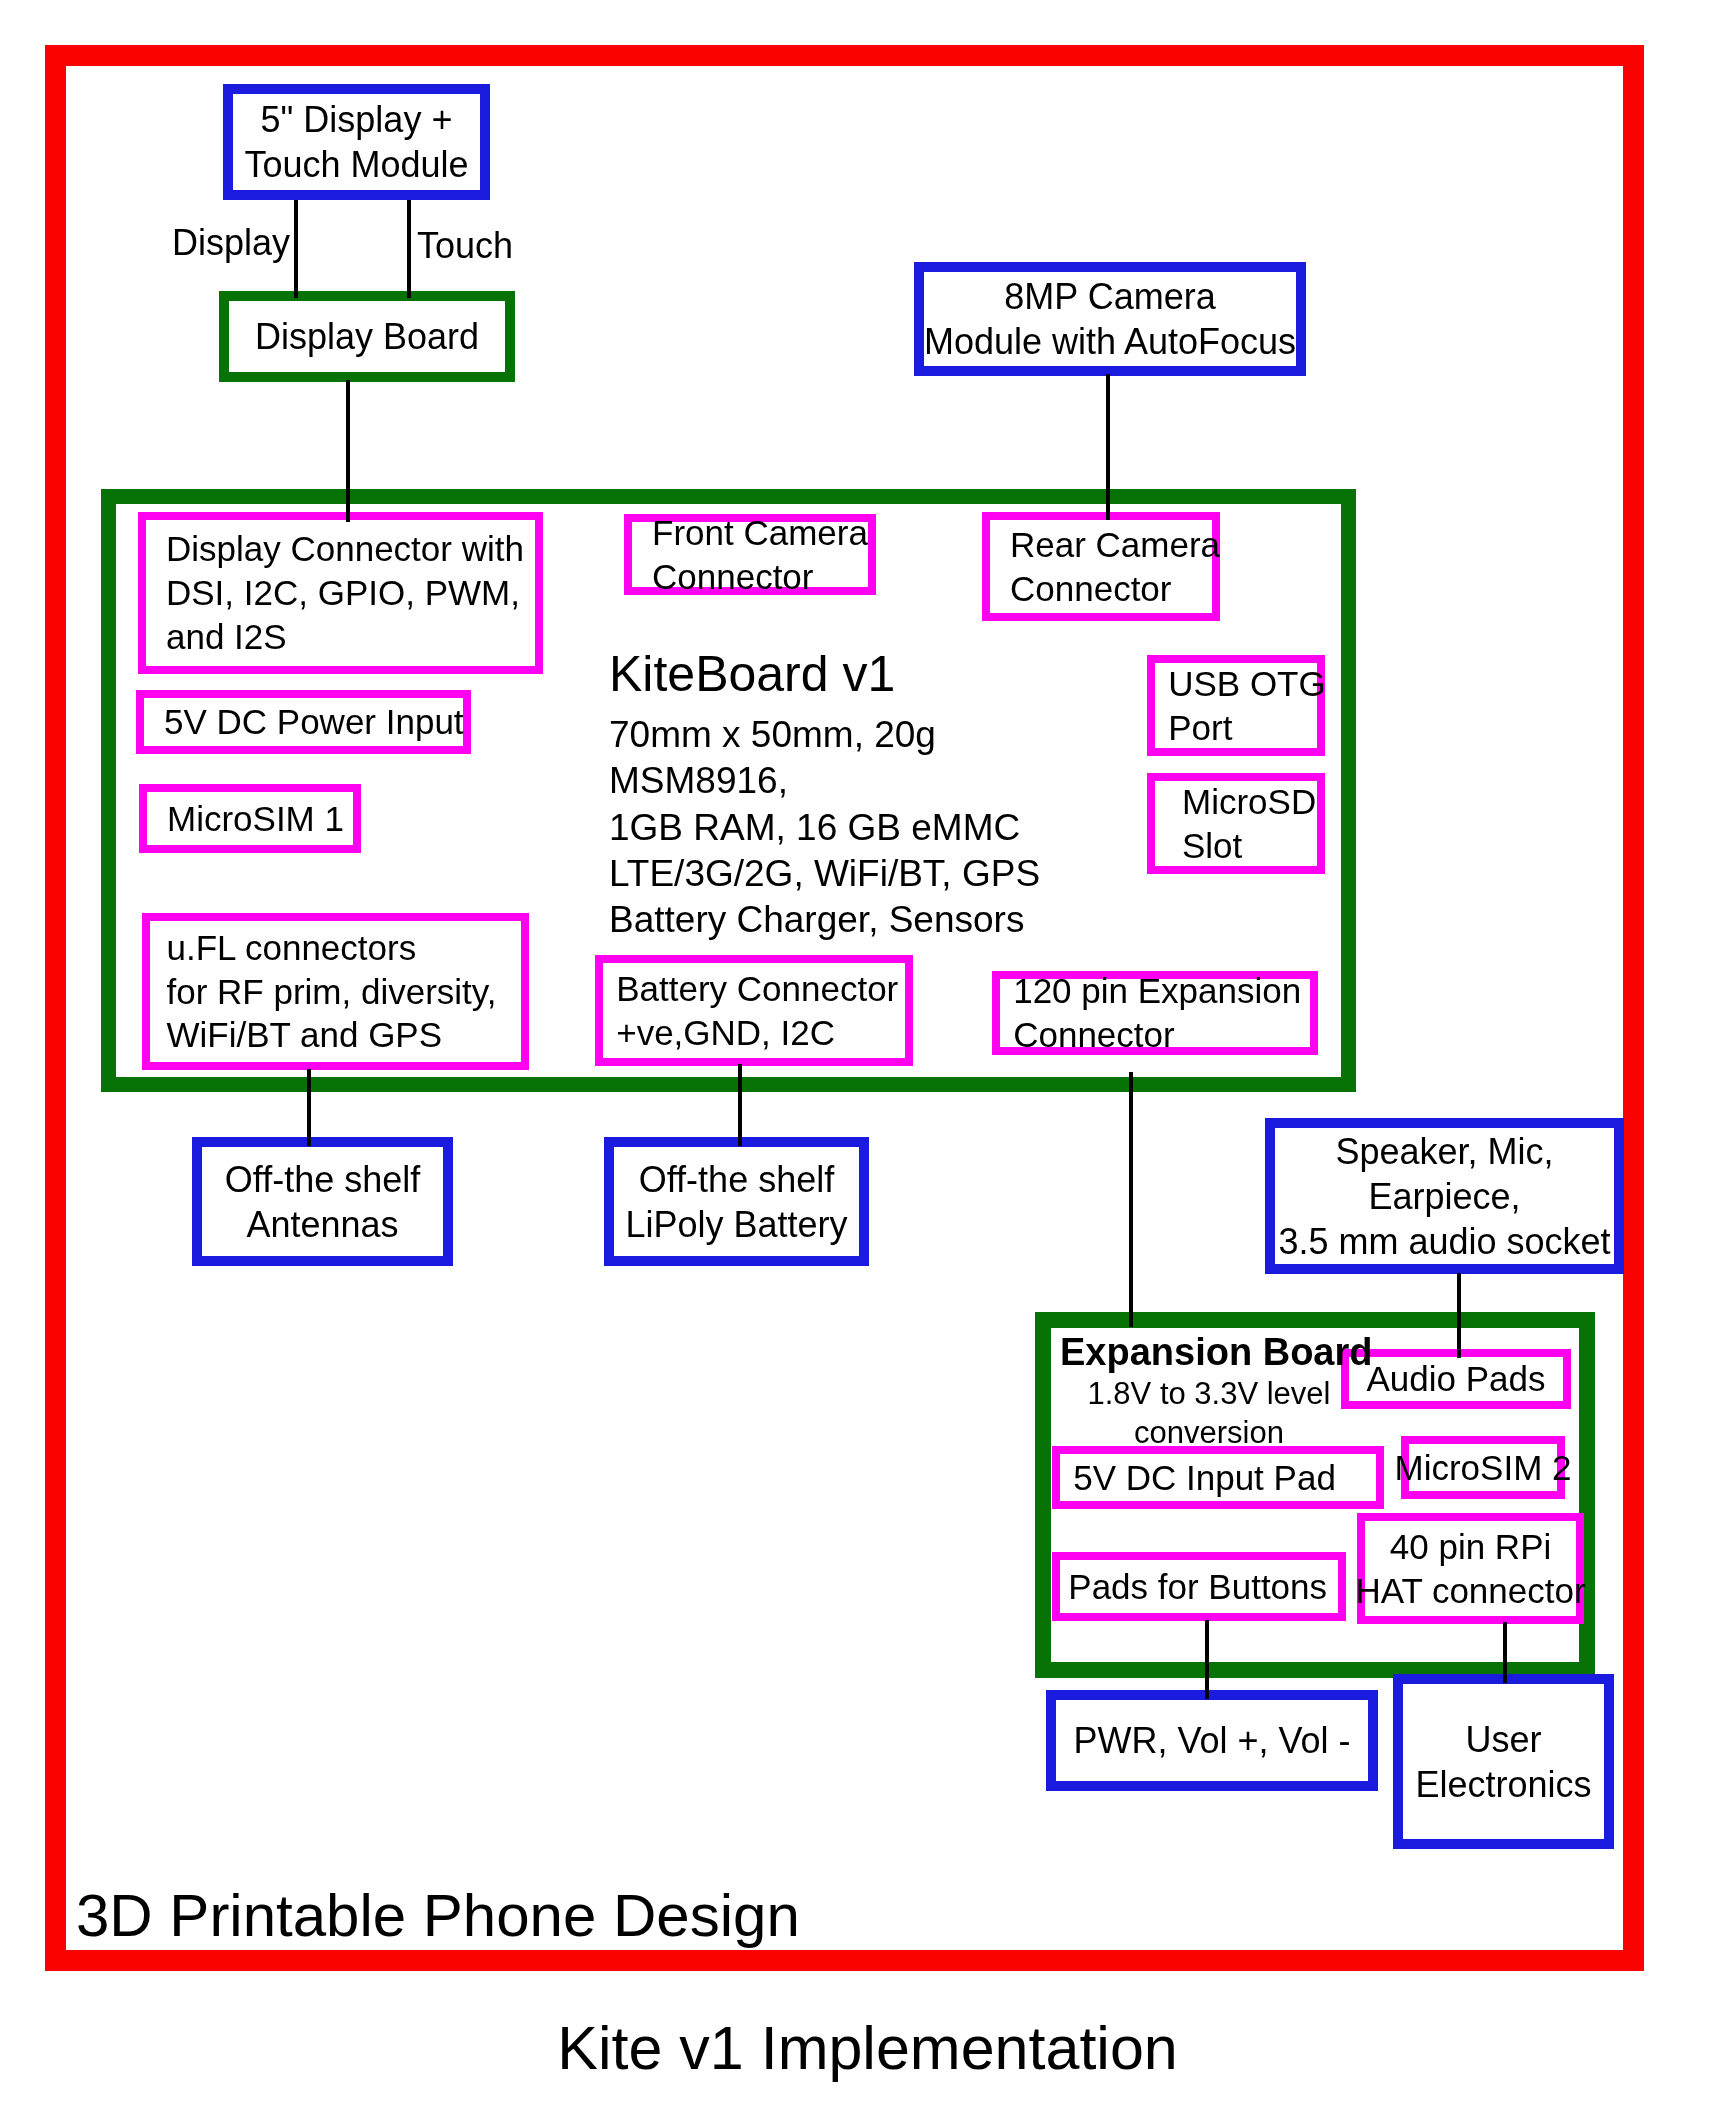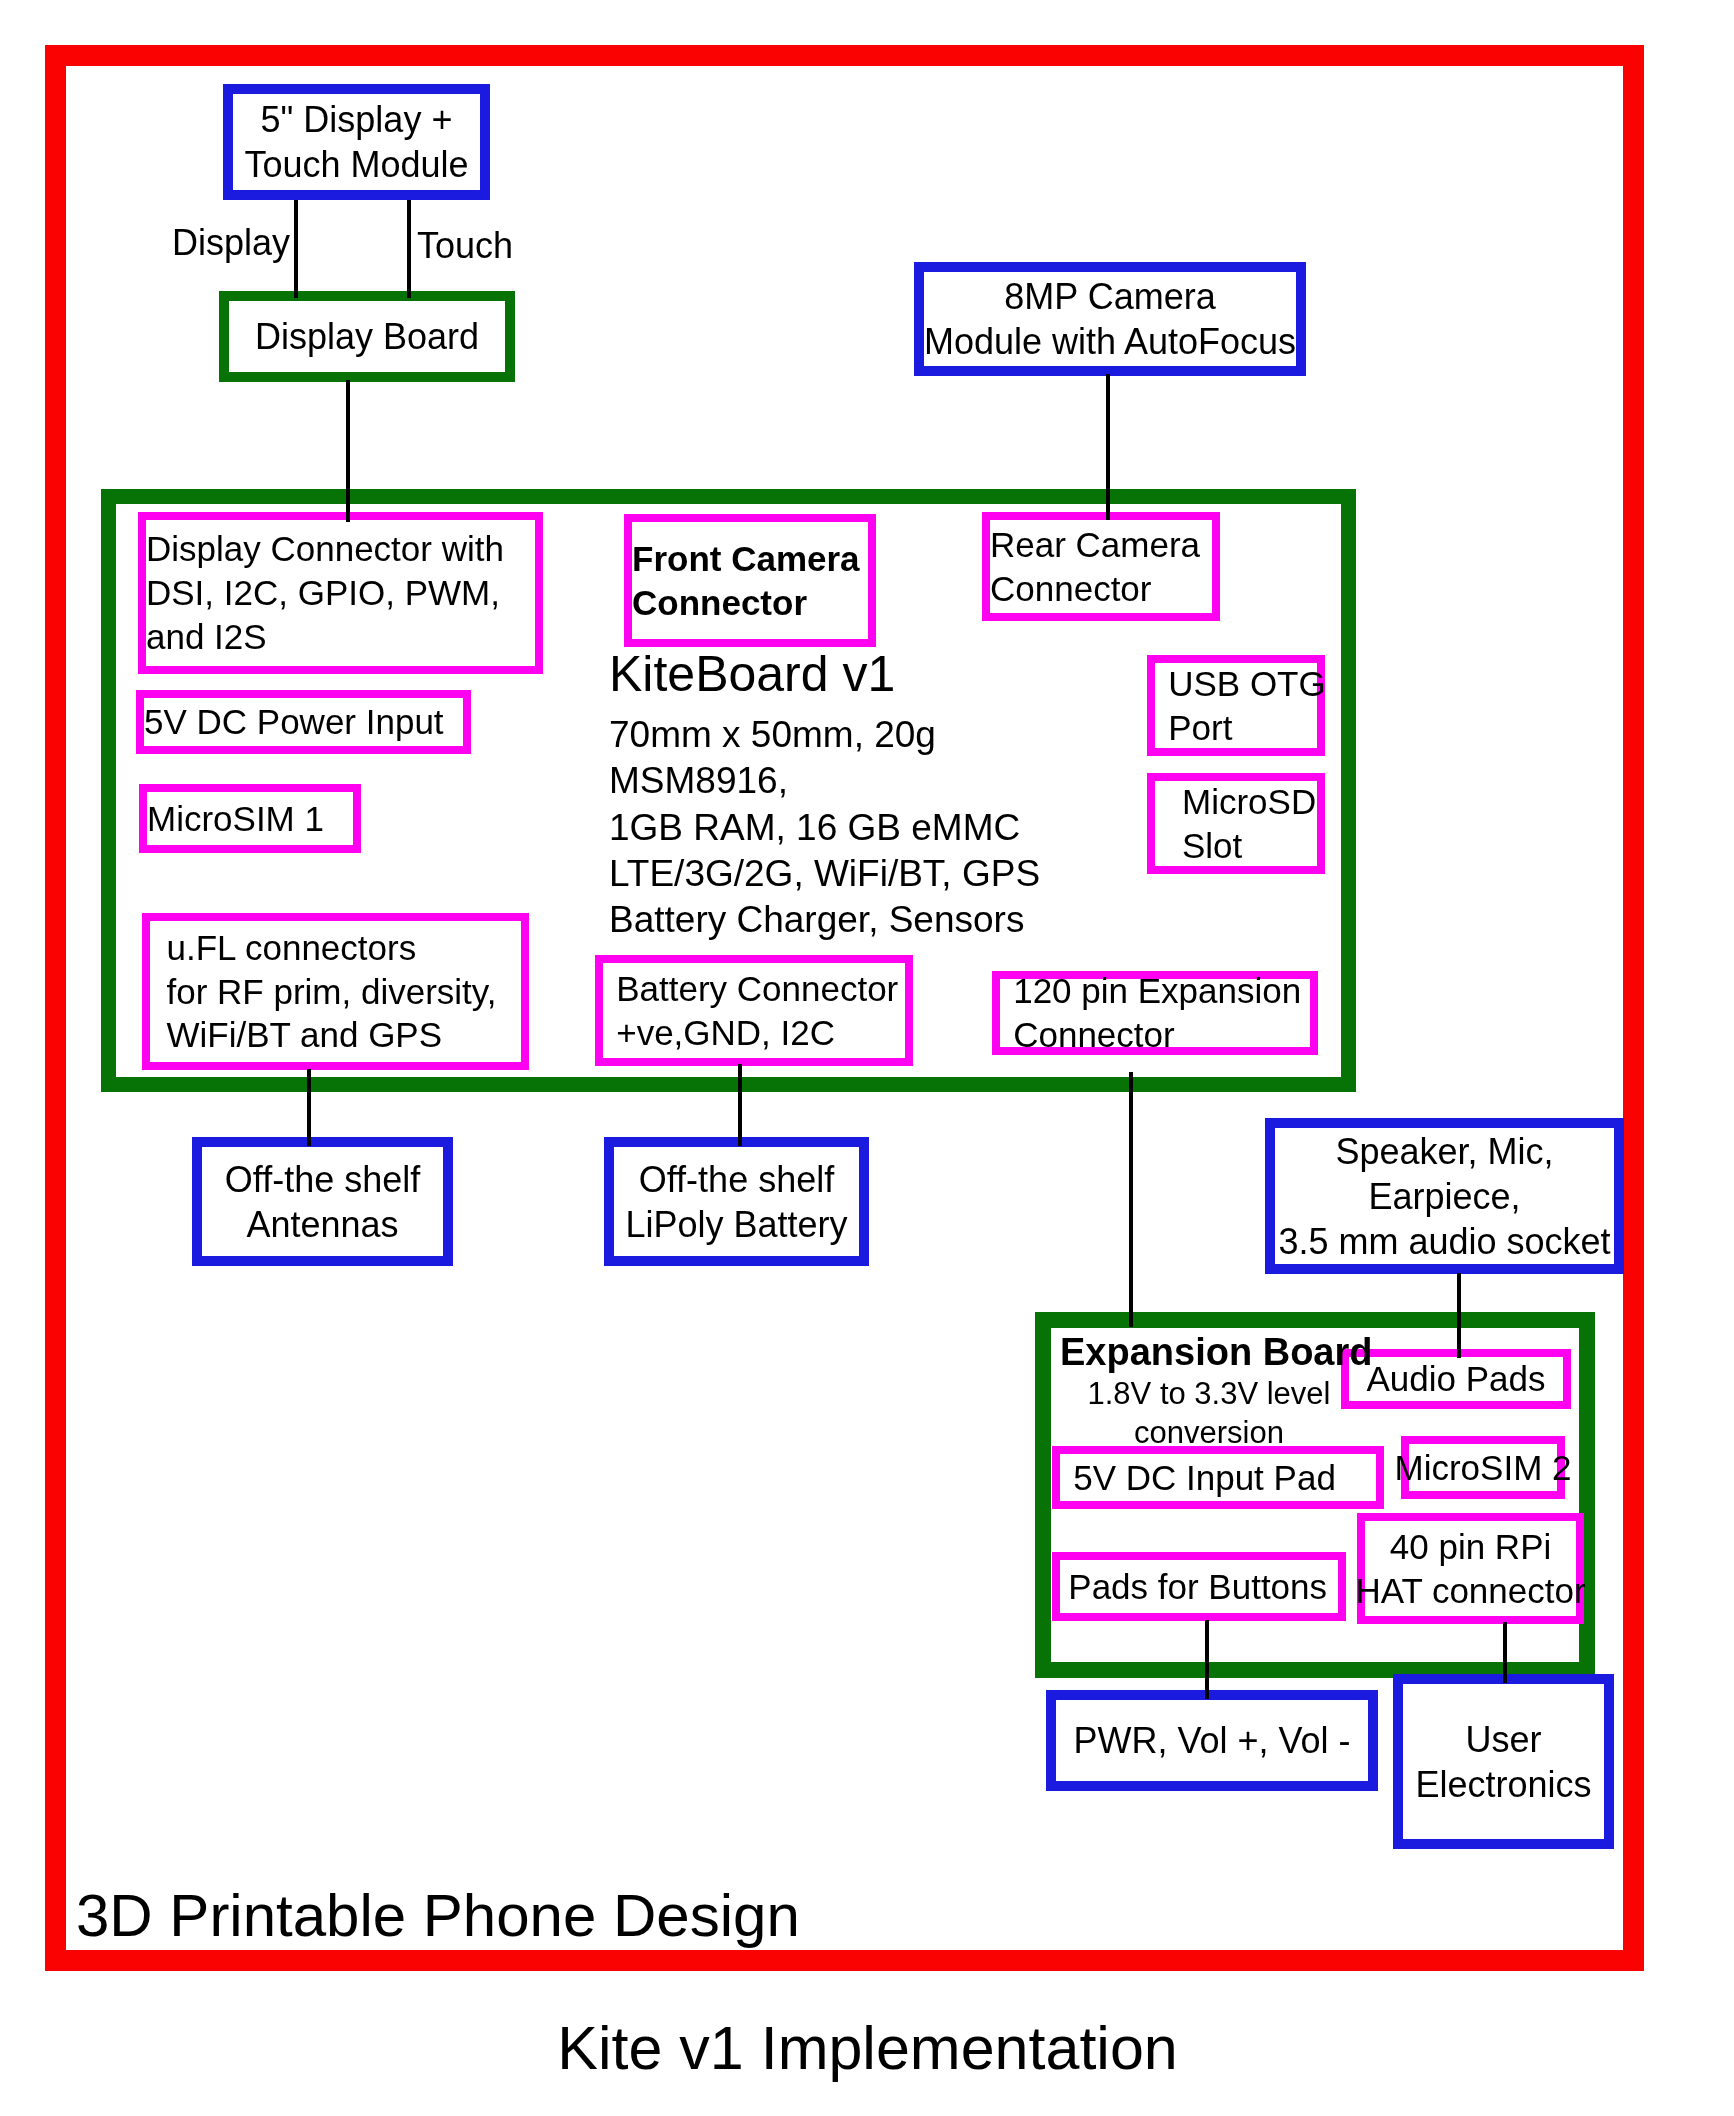--- a/index.html
+++ b/index.html
@@ -11,21 +11,21 @@
     position:absolute;box-sizing:border-box;background:#fff;z-index:2;
     display:flex;flex-direction:column;justify-content:center;
     white-space:pre;line-height:1.25;
   }
   .b-blue{border:10.7px solid var(--blue);}
   .b-green{border:10.7px solid var(--green);}
   .b-green-lg{border:15px solid var(--green);}
   .b-green-xl{border:16.5px solid var(--green);}
   .b-pink{border:8.3px solid var(--pink);}
   .tc{text-align:center;align-items:center;}
-  .tl{align-items:flex-start;text-align:left;}
+  .tl{align-items:flex-start;text-align:left;padding-left:20px;}
   .board{background:#fff;z-index:1;}
   .line{position:absolute;width:4.1px;background:var(--line);z-index:3;}
   .txt{position:absolute;z-index:4;white-space:pre;line-height:1.25;}
   .frame{
     position:absolute;box-sizing:border-box;z-index:0;
     border:21.5px solid var(--red);background:#fff;
   }
   .f44{font-size:36px;} .f43{font-size:36px;} .f42{font-size:35px;}
   .f45{font-size:37px;}
   .kb-title{font-size:50px;}
@@ -66,21 +66,21 @@
   <div class="txt kb-title" style="left:609px;top:643px;">KiteBoard v1</div>
   <div class="txt f45" style="left:609px;top:712px;">70mm x 50mm, 20g
 MSM8916,
 1GB RAM, 16 GB eMMC
 LTE/3G/2G, WiFi/BT, GPS
 Battery Charger, Sensors</div>
 
   <div class="box b-pink tl f42" style="left:138px;top:512px;width:405px;height:162px;">Display Connector with
 DSI, I2C, GPIO, PWM,
 and I2S</div>
-  <div class="box b-pink tl f42" style="left:624px;top:514px;width:252px;height:133px;font-weight:bold;">Front Camera
+  <div class="box b-pink tl f42" style="left:624px;top:514px;width:252px;height:81px;">Front Camera
 Connector</div>
   <div class="box b-pink tl f42" style="left:982px;top:512px;width:238px;height:109px;">Rear Camera
 Connector</div>
   <div class="box b-pink tl f42" style="left:136px;top:690px;width:335px;height:64px;">5V DC Power Input</div>
   <div class="box b-pink tl f42" style="left:139px;top:784px;width:222px;height:69px;">MicroSIM 1</div>
   <div class="box b-pink tl f42" style="left:1147px;top:655px;width:178px;height:101px;padding-left:13.2px;">USB OTG
 Port</div>
   <div class="box b-pink tl f42" style="left:1147px;top:773px;width:178px;height:101px;padding-left:27px;">MicroSD
 Slot</div>
   <div class="box b-pink tl f42" style="left:142px;top:913px;width:387px;height:157px;padding-left:16.5px;">u.FL connectors

